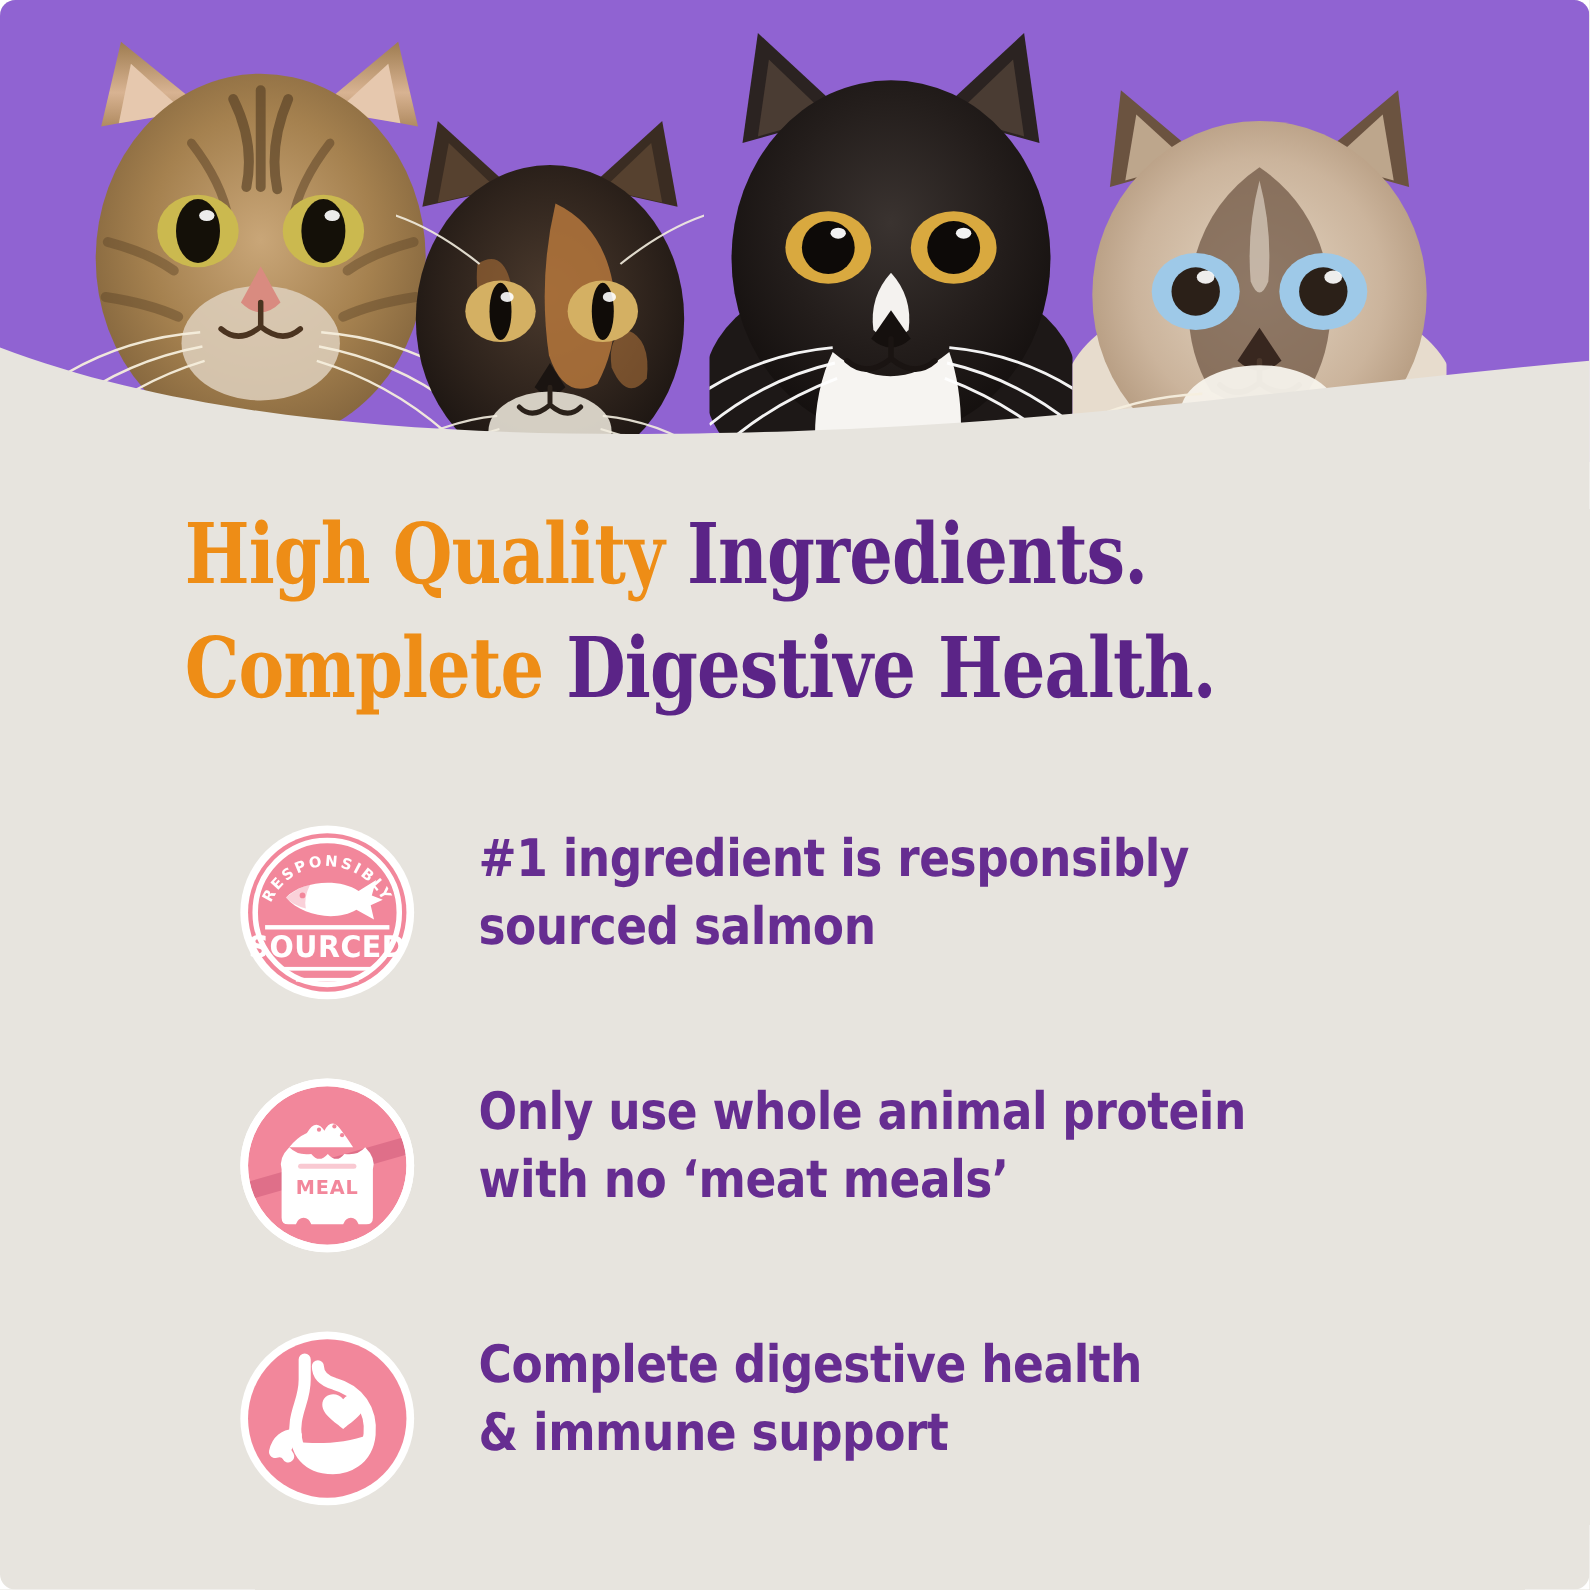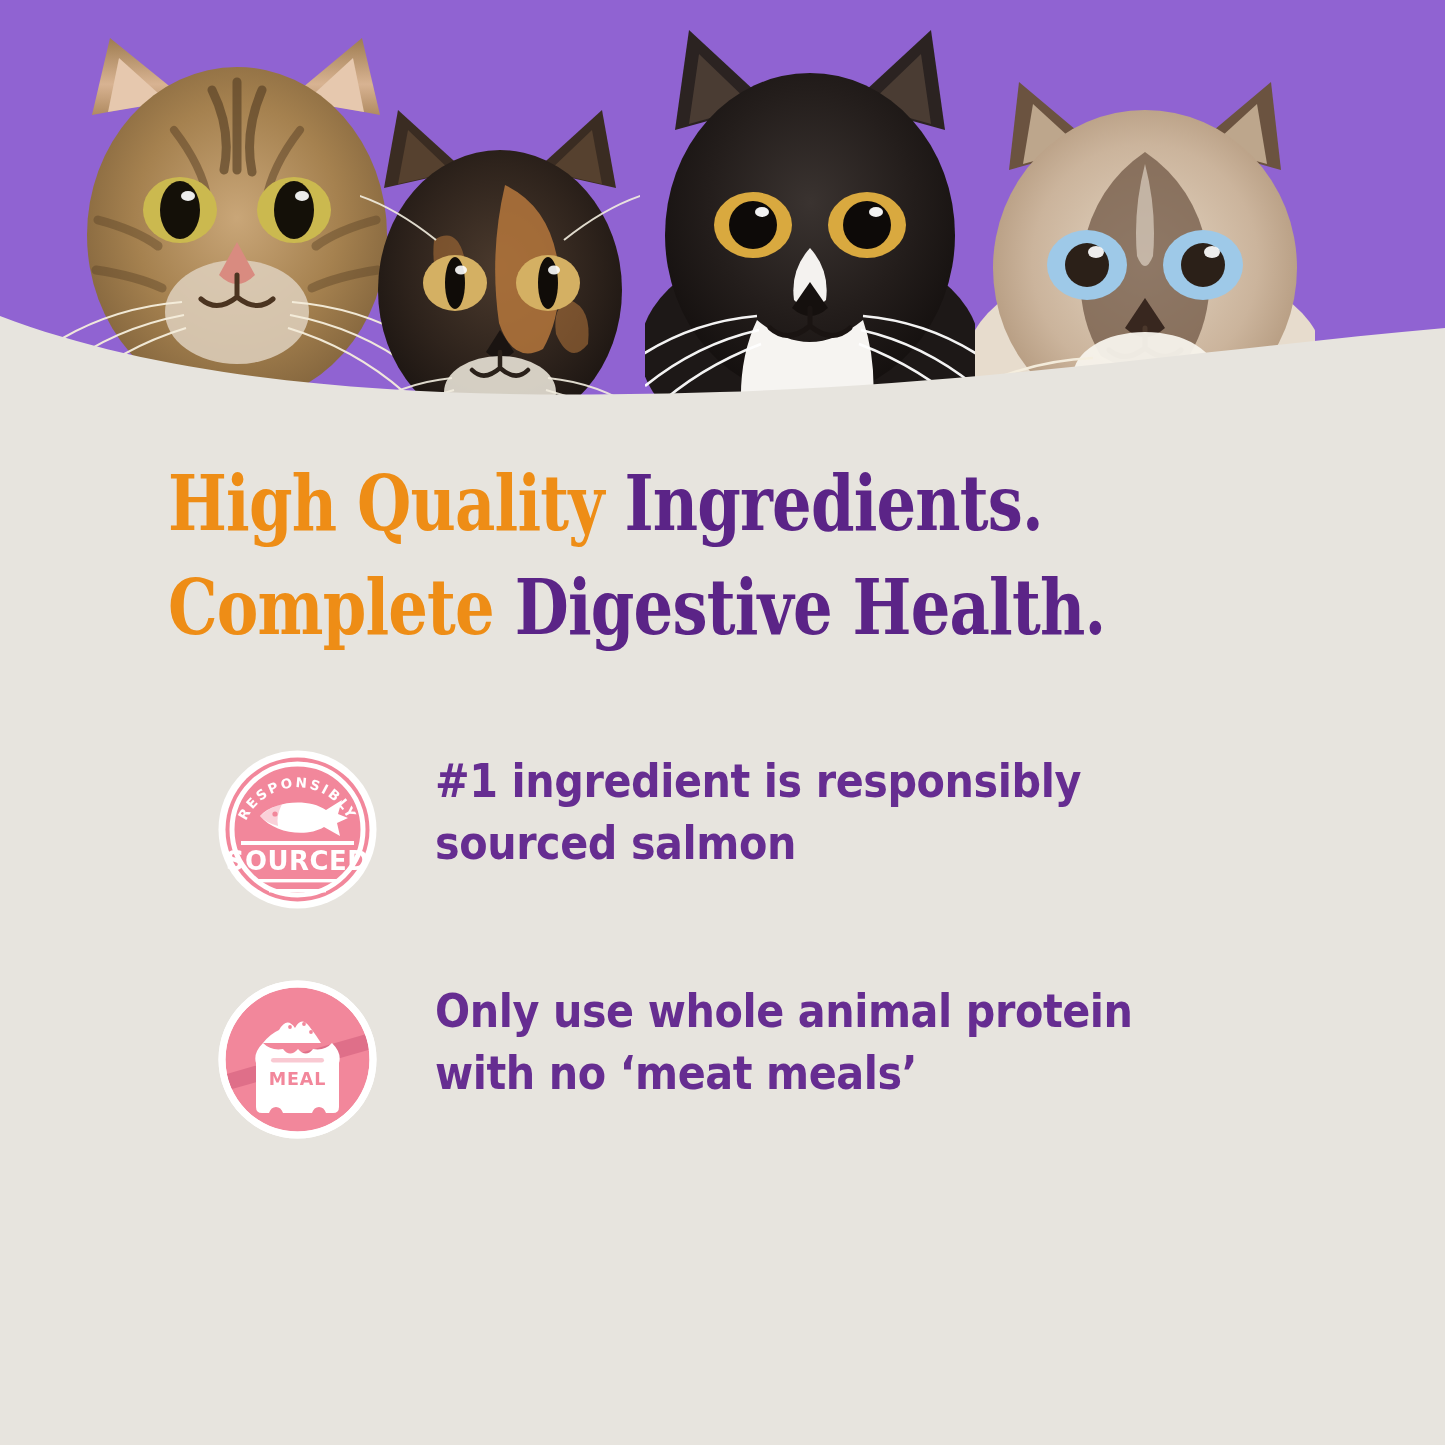--- a/index.html
+++ b/index.html
@@ -6,20 +6,21 @@
   html, body {
     width: 1445px; height: 1445px;
     overflow: hidden;
     font-family: "Liberation Sans", sans-serif;
   }
   #page {
     position: relative;
     width: 1445px; height: 1445px;
     background: #e7e4de;
     overflow: hidden;
+    border-radius: 14px;
   }
 
   
   #hero {
     position: absolute;
     left: 0; top: 0;
     width: 1445px; height: 420px;
     overflow: hidden;
   }
   #hero-bg {
@@ -353,15 +354,35 @@
             <rect x="55" y="80" width="53" height="4.6" rx="2.3" fill="#f2879b" opacity=".45"></rect>
             <text x="81.5" y="107" text-anchor="middle" font-family="DejaVu Sans, Liberation Sans, sans-serif" font-size="17.5" font-weight="bold" fill="#f2879b" letter-spacing="0.8">MEAL</text>
           </g>
           <circle cx="81.5" cy="81.5" r="75.5" fill="none" stroke="#ffffff" stroke-width="7"></circle>
         </svg>
       </div>
       <div class="feature-text">Only use whole animal protein
 with no ‘meat meals’</div>
     </div>
 
+    <div class="feature">
+      <div class="badge">
+        <svg width="163" height="163" viewBox="0 0 163 163">
+          <circle cx="81.5" cy="81.5" r="79" fill="#ffffff"></circle>
+          <circle cx="81.5" cy="81.5" r="72" fill="#f2879b"></circle>
+
+          <g fill="none" stroke="#ffffff" stroke-width="11" stroke-linecap="round" stroke-linejoin="round">
+            <path d="M61 28 L61 46 C 61 62 55 70 53 84 C 50 104 58 122 78 126 C 100 130 118 118 120 96 C 122 74 110 56 88 50 C 78 47 73 42 73 34"></path>
+            <path d="M53 97 C 43 96 36 102 34 112 C 40 110 44 112 46 116"></path>
+          </g>
+
+          <path d="M55 103 C 60 122 82 128 99 122 C 112 117 118 106 119 96 C 100 104 74 105 55 103 Z" fill="#ffffff"></path>
+          <path d="M50 100 C 42 99 37 104 35 112 C 40 110 44 112 46 116 C 49 112 51 106 50 100 Z" fill="#ffffff"></path>
+
+          <path d="M96 64 c -6 -8 -19 -5 -19 5 c 0 9 12 16 19 22 c 7 -6 19 -13 19 -22 c 0 -10 -13 -13 -19 -5 Z" fill="#ffffff"></path>
+        </svg>
+      </div>
+      <div class="feature-text">Complete digestive health
+&amp; immune support</div>
+    </div>
 
   </div>
 </div>
 
 </body></html>

